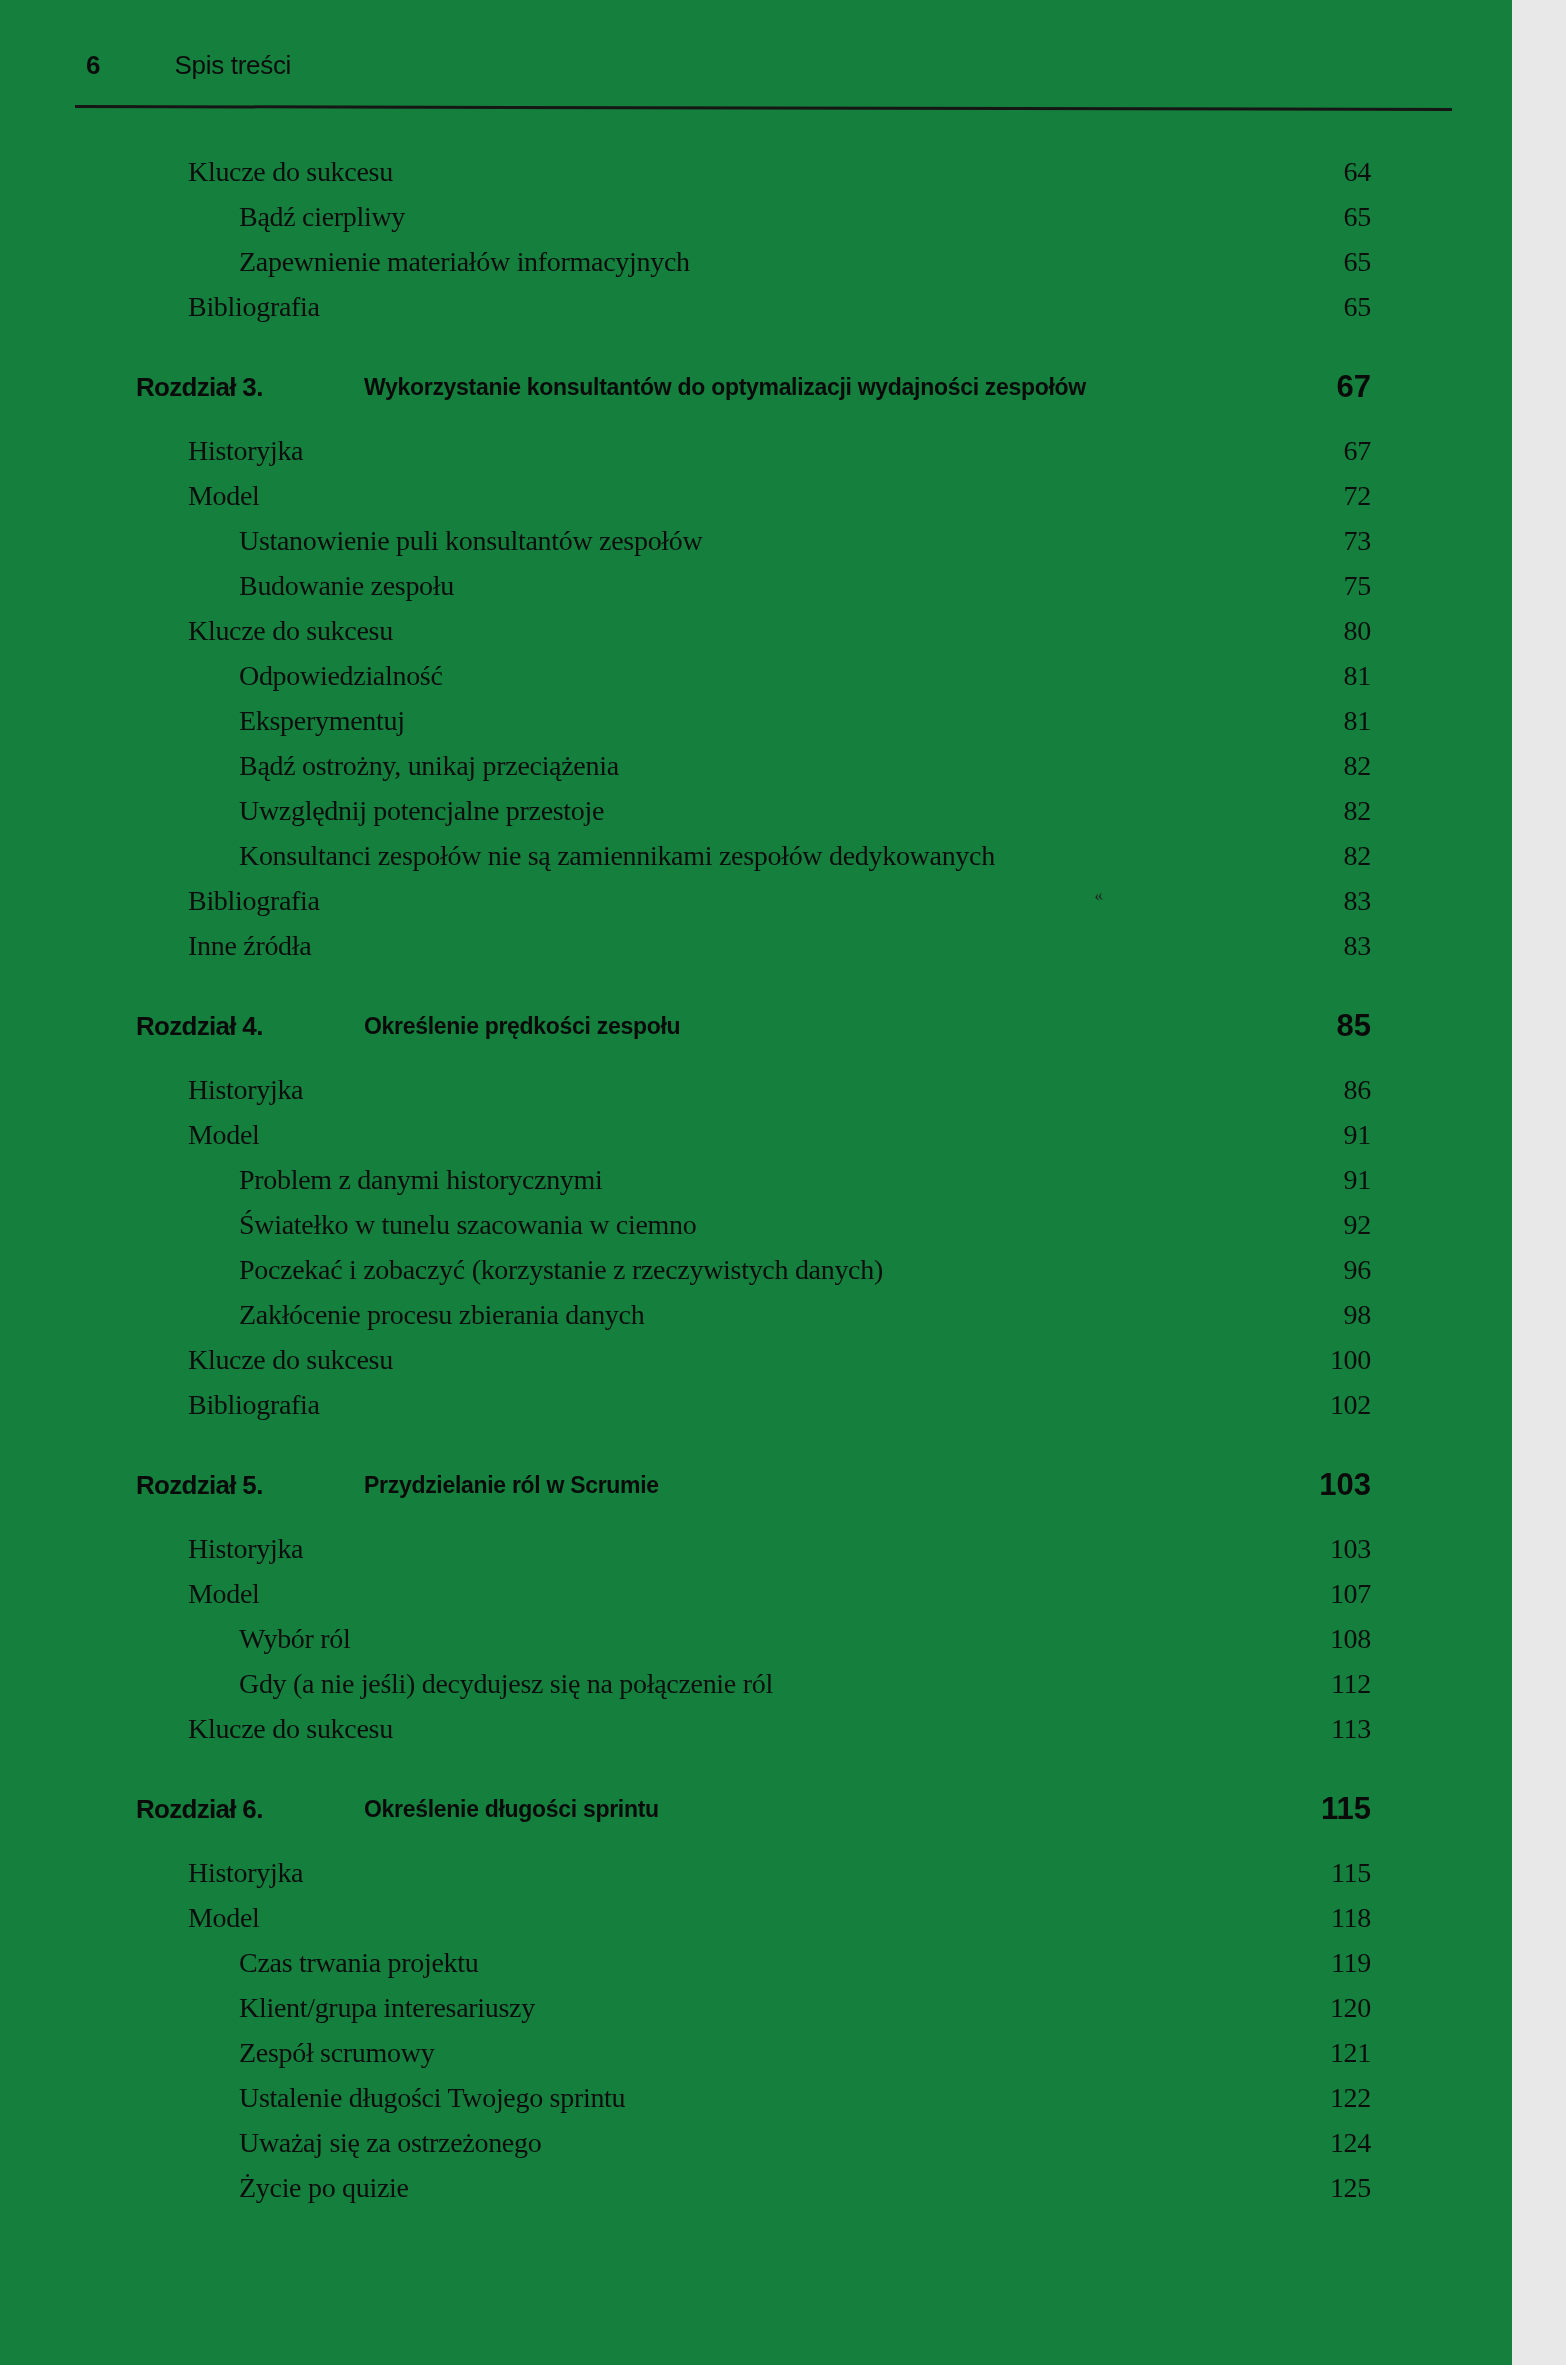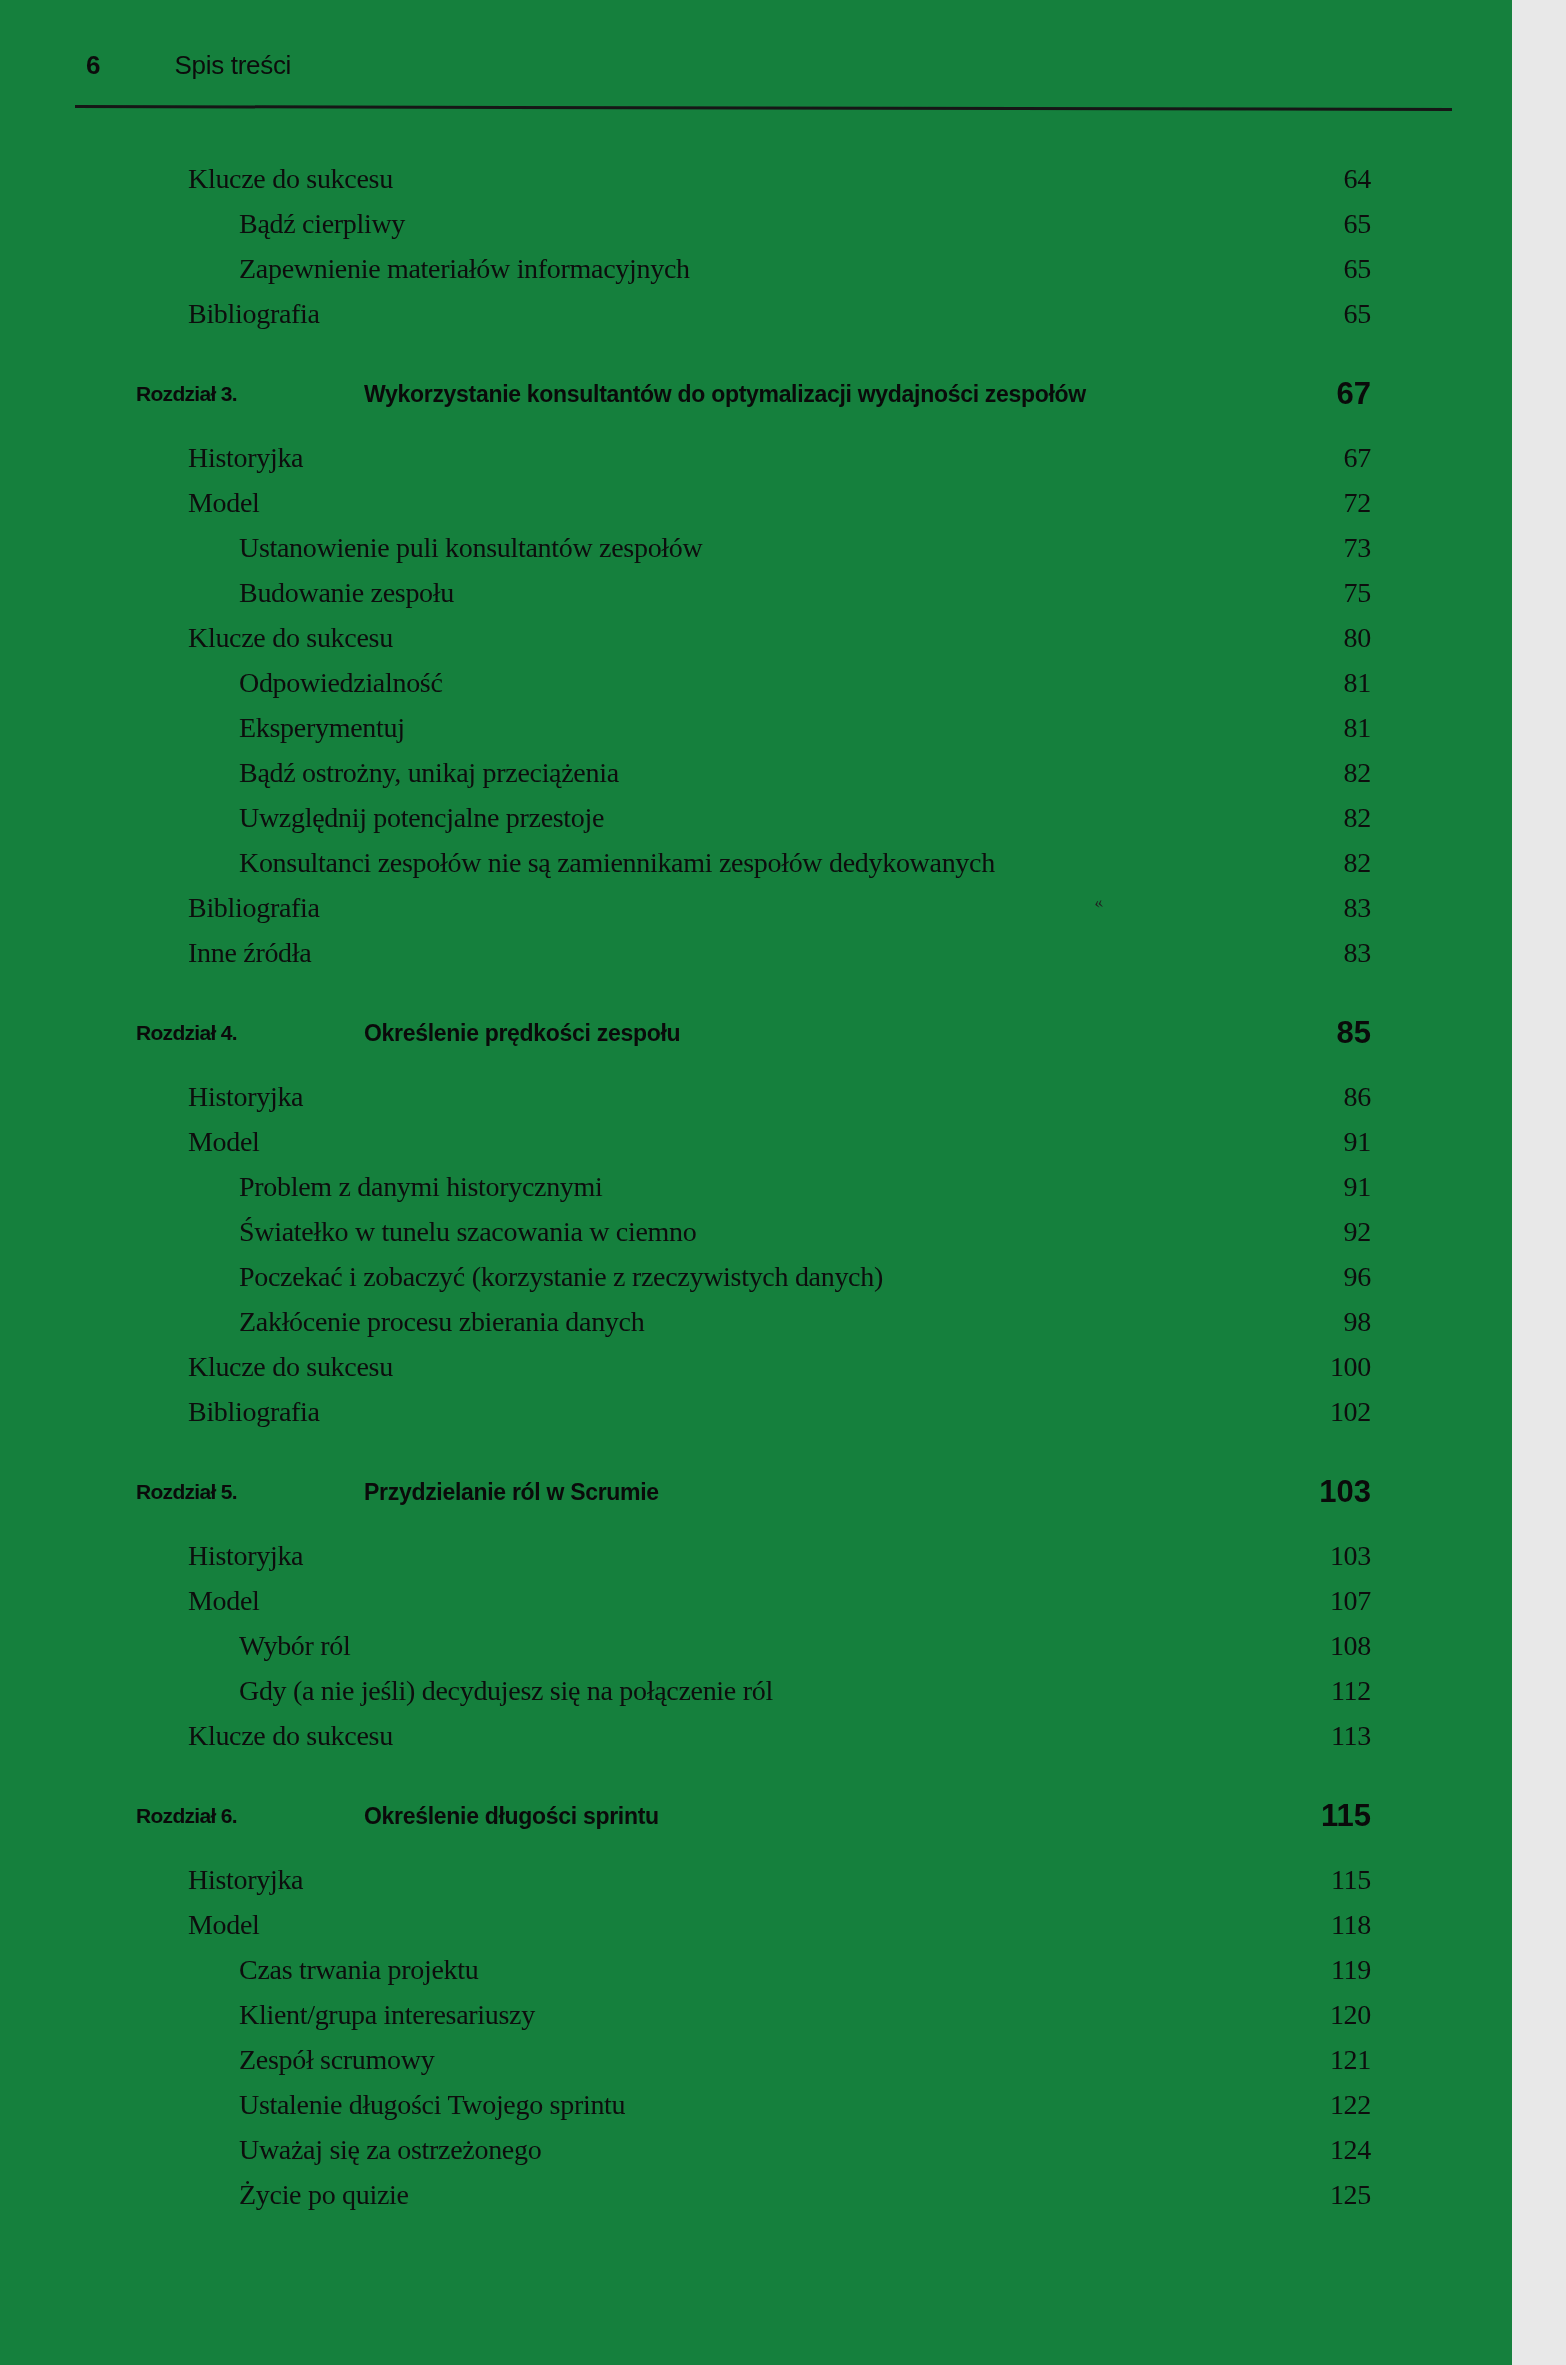--- a/index.html
+++ b/index.html
@@ -34,21 +34,21 @@
     width: 1377px;
     height: 2.7px;
     background: #161616;
     transform: rotate(0.12deg);
     transform-origin: left center;
   }
 
   
   .toc {
     position: absolute;
-    top: 156px;
+    top: 149px;
     left: 0;
     right: 141px;
   }
 
   .entry-row {
     display: flex;
     justify-content: space-between;
     align-items: baseline;
     height: 45px;
     font-size: 28px;
@@ -69,21 +69,21 @@
     margin-top: 37px;
     margin-bottom: 20px;
     font-family: "Liberation Sans", sans-serif;
     font-weight: 700;
     color: #0a0a0a;
   }
   .ch-label {
     width: 228px;
     flex: none;
     align-self: flex-start;
-    font-size: 21px;
+    font-size: 26px;
     line-height: 42px;
     letter-spacing: -0.7px;
     white-space: nowrap;
   }
   .ch-title {
     width: 762px;
     flex: none;
     font-size: 23px;
     line-height: 42px;
     letter-spacing: -0.3px;

